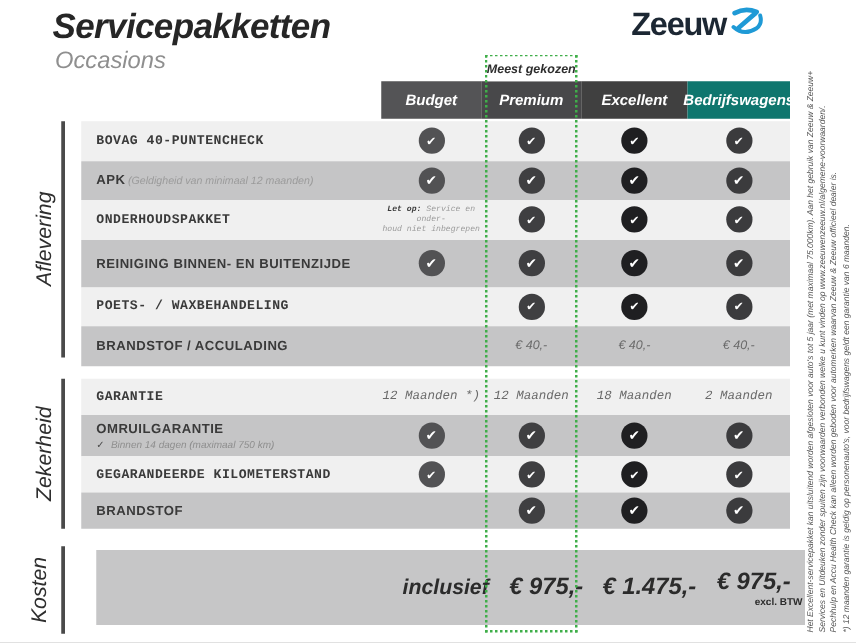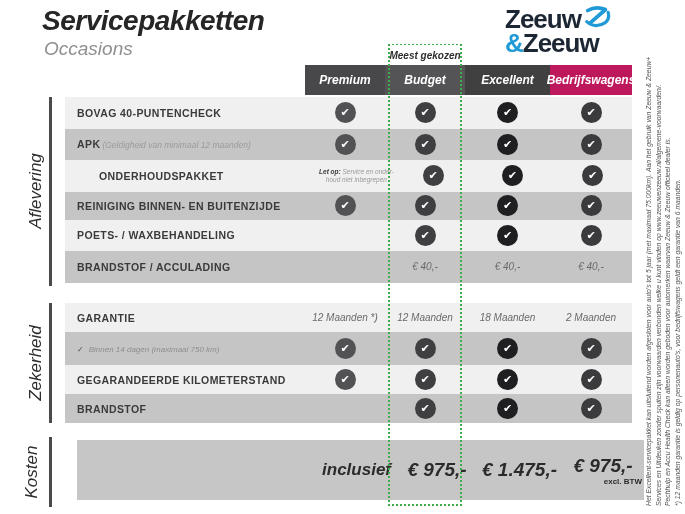--- a/index.html
+++ b/index.html
@@ -26,21 +26,21 @@
   .green-frame { position:absolute; left:388px; top:44px; width:74px; height:462px;
                  border:2px dotted #3fae49; z-index:6; pointer-events:none; }
   .badge { position:absolute; left:390px; top:45px; width:70px; height:20px; z-index:7;
            display:flex; align-items:center; justify-content:center; background:#fff;
            font-size:10px; font-weight:bold; font-style:italic; color:#2e2e2e; white-space:nowrap; }
 
   
   .tablebody { position:absolute; left:65px; top:97px; width:567px; z-index:1; }
   .sec-rows { position:absolute; left:0; width:567px; }
   .trow { display:flex; align-items:center; width:567px; }
-  .trow.light { background:#f0f0f0; }
+  .trow.light { background:#f0f0f0;font-family:Liberation Mono, monospace; }
   .trow.dark  { background:#c5c5c6; }
   .cell-label { width:240px; padding-left:12px; display:flex; flex-direction:column; justify-content:center; }
   .lab-line { display:flex; align-items:baseline; }
   .lab-main { font-size:10.5px; font-weight:bold; color:#3a3a3a; letter-spacing:0.4px; white-space:nowrap; }
   .lab-note-inline { font-size:8.5px; font-style:italic; color:#9b9b9b; margin-left:2px; white-space:nowrap; }
   .lab-note-sub { font-size:8px; font-style:italic; color:#8e8e8e; margin-top:2px; }
   .lab-note-sub .tick { font-style:normal; color:#4a4a4a; margin-right:5px; }
   .cell { display:flex; align-items:center; justify-content:center; text-align:center; }
   .check { width:21px; height:21px; border-radius:50%; color:#fff; font-size:11px;
            display:flex; align-items:center; justify-content:center; }
@@ -76,31 +76,30 @@
     <div class="title">Servicepakketten</div>
     <div class="subtitle">Occasions</div>
   </div>
 
   <div class="logo">
     <div class="l1"><span>Zeeuw</span><svg width="30" height="26" viewBox="0 0 32 28" fill="none">
         <path d="M6 7 Q15 2 25 6" stroke="#1f9ad6" stroke-width="4" stroke-linecap="round"></path>
         <path d="M24 7 L9 20" stroke="#1f9ad6" stroke-width="4" stroke-linecap="round"></path>
         <path d="M5 19 Q14 27 25 20 Q30 16 28 9" stroke="#1f9ad6" stroke-width="3.4" stroke-linecap="round"></path>
       </svg></div>
-    <div class="l2"><span class="amp">&amp;</span><span>Zeeuw</span></div>
   </div>
 
   <div class="green-frame"></div>
   <div class="badge">Meest gekozen</div>
 
   <div class="colheaders">
+      <div class="colhead" style="width: 80px; background: rgb(84, 84, 86);">Budget</div>
       <div class="colhead" style="width: 80px; background: rgb(72, 72, 74);">Premium</div>
-      <div class="colhead" style="width: 80px; background: rgb(84, 84, 86);">Budget</div>
       <div class="colhead" style="width: 85px; background: #404040;">Excellent</div>
-      <div class="colhead" style="width: 82px; background: #be185d;">Bedrijfswagens</div>
+      <div class="colhead" style="width: 82px; background: #0f766e;">Bedrijfswagens</div>
     </div>
 
   <div class="tablebody">
     <div class="sec-rows" style="top:0;">
         <div class="trow light" style="height: 31.5px;">
           <div class="cell-label">
             <div class="lab-line">
               <span class="lab-main">BOVAG 40-PUNTENCHECK</span>
             </div>
           </div>
@@ -130,40 +129,40 @@
           <div class="cell" style="width: 80px;">
             <span class="check" style="background: rgb(63, 63, 65);">✔</span>
           </div>
           <div class="cell" style="width: 85px;">
             <span class="check" style="background: rgb(31, 31, 33);">✔</span>
           </div>
           <div class="cell" style="width: 82px;">
             <span class="check" style="background: rgb(59, 59, 61);">✔</span>
           </div>
         </div>
-        <div class="trow light" style="height: 31.5px; padding-left: 22px;">
+        <div class="trow light" style="height: 31.5px;">
           <div class="cell-label">
             <div class="lab-line">
               <span class="lab-main">ONDERHOUDSPAKKET</span>
             </div>
           </div>
           <div class="cell" style="width: 80px;">
             <div class="cell-note"><b>Let op: </b>Service en onder-<br>houd niet inbegrepen</div>
           </div>
           <div class="cell" style="width: 80px;">
             <span class="check" style="background: rgb(63, 63, 65);">✔</span>
           </div>
           <div class="cell" style="width: 85px;">
             <span class="check" style="background: rgb(31, 31, 33);">✔</span>
           </div>
           <div class="cell" style="width: 82px;">
             <span class="check" style="background: rgb(59, 59, 61);">✔</span>
           </div>
         </div>
-        <div class="trow dark" style="height: 28px;">
+        <div class="trow dark" style="height: 38px;">
           <div class="cell-label">
             <div class="lab-line">
               <span class="lab-main">REINIGING BINNEN- EN BUITENZIJDE</span>
             </div>
           </div>
           <div class="cell" style="width: 80px;">
             <span class="check" style="background: rgb(82, 82, 84);">✔</span>
           </div>
           <div class="cell" style="width: 80px;">
             <span class="check" style="background: rgb(63, 63, 65);">✔</span>
@@ -211,20 +210,23 @@
               <span class="lab-main">GARANTIE</span>
             </div>
           </div>
           <div class="cell cell-text" style="width: 80px;">12 Maanden *)</div>
           <div class="cell cell-text" style="width: 80px;">12 Maanden</div>
           <div class="cell cell-text" style="width: 85px;">18 Maanden</div>
           <div class="cell cell-text" style="width: 82px;">2 Maanden</div>
         </div>
         <div class="trow dark" style="height: 33px;">
           <div class="cell-label">
+            <div class="lab-line">
+              <span class="lab-main">OMRUILGARANTIE</span>
+            </div>
             <div class="lab-note-sub"><span class="tick">✓</span>Binnen 14 dagen (maximaal 750 km)</div>
           </div>
           <div class="cell" style="width: 80px;">
             <span class="check" style="background: rgb(82, 82, 84);">✔</span>
           </div>
           <div class="cell" style="width: 80px;">
             <span class="check" style="background: rgb(63, 63, 65);">✔</span>
           </div>
           <div class="cell" style="width: 85px;">
             <span class="check" style="background: rgb(31, 31, 33);">✔</span>

